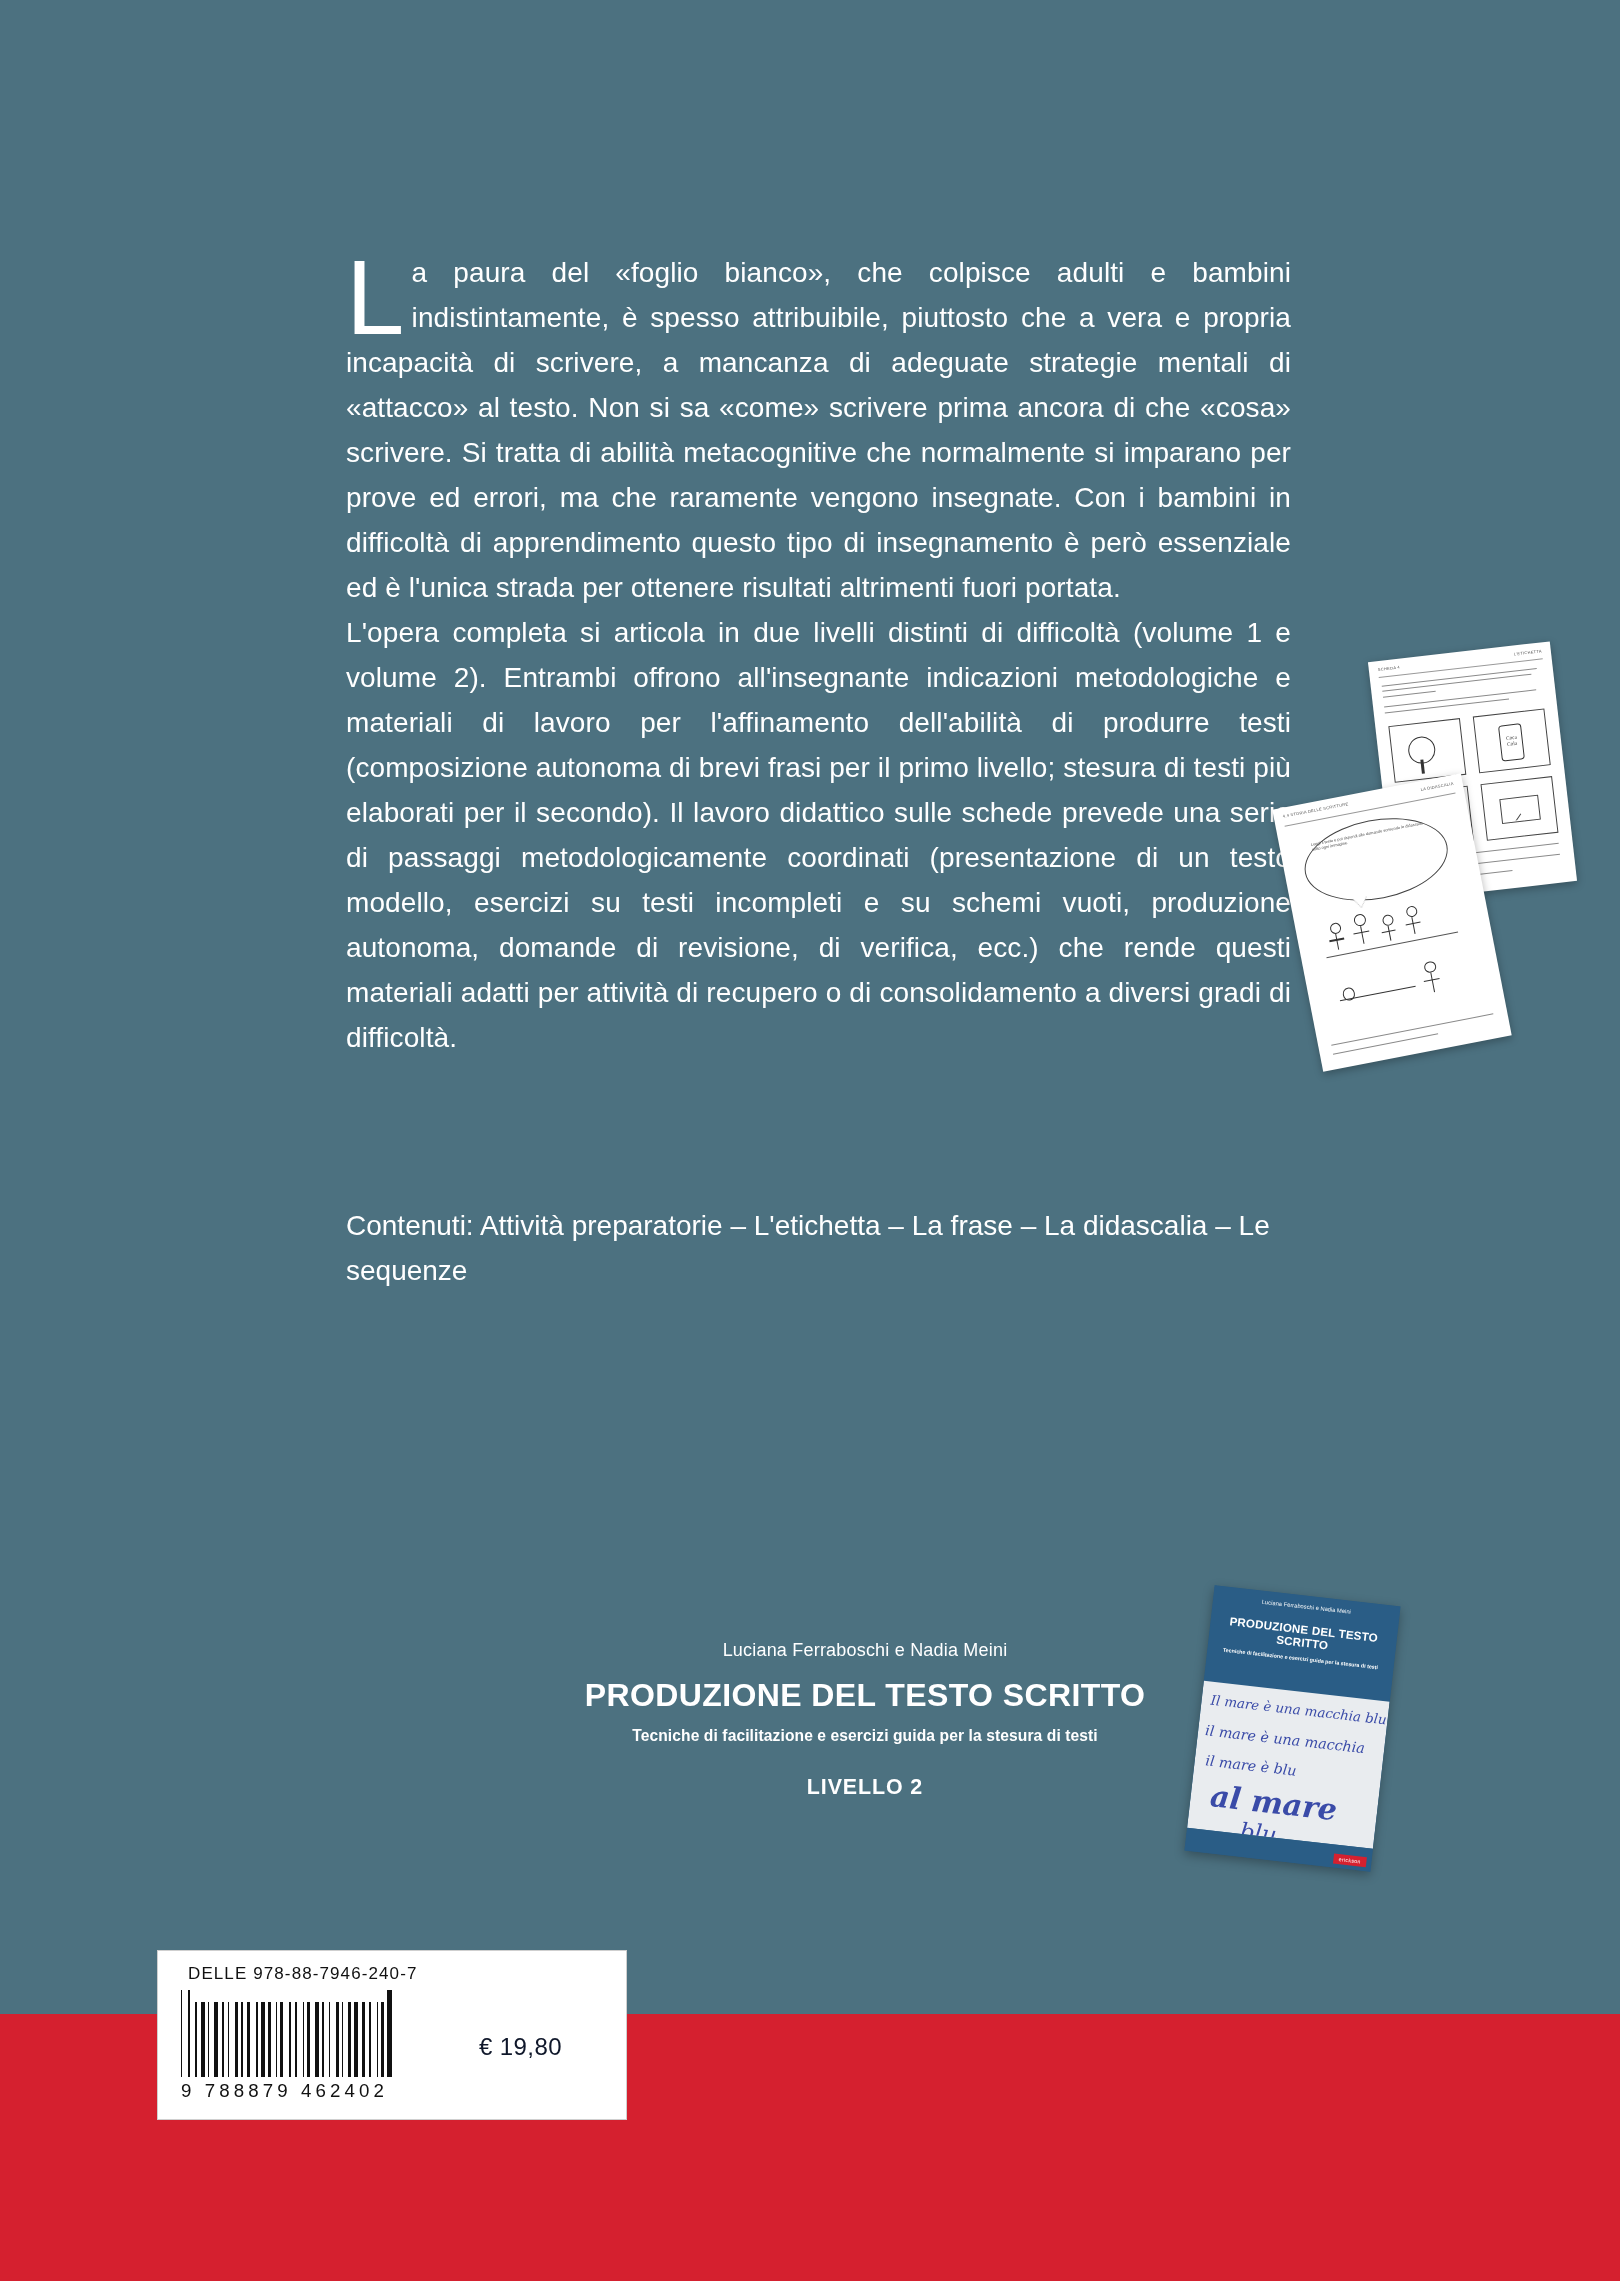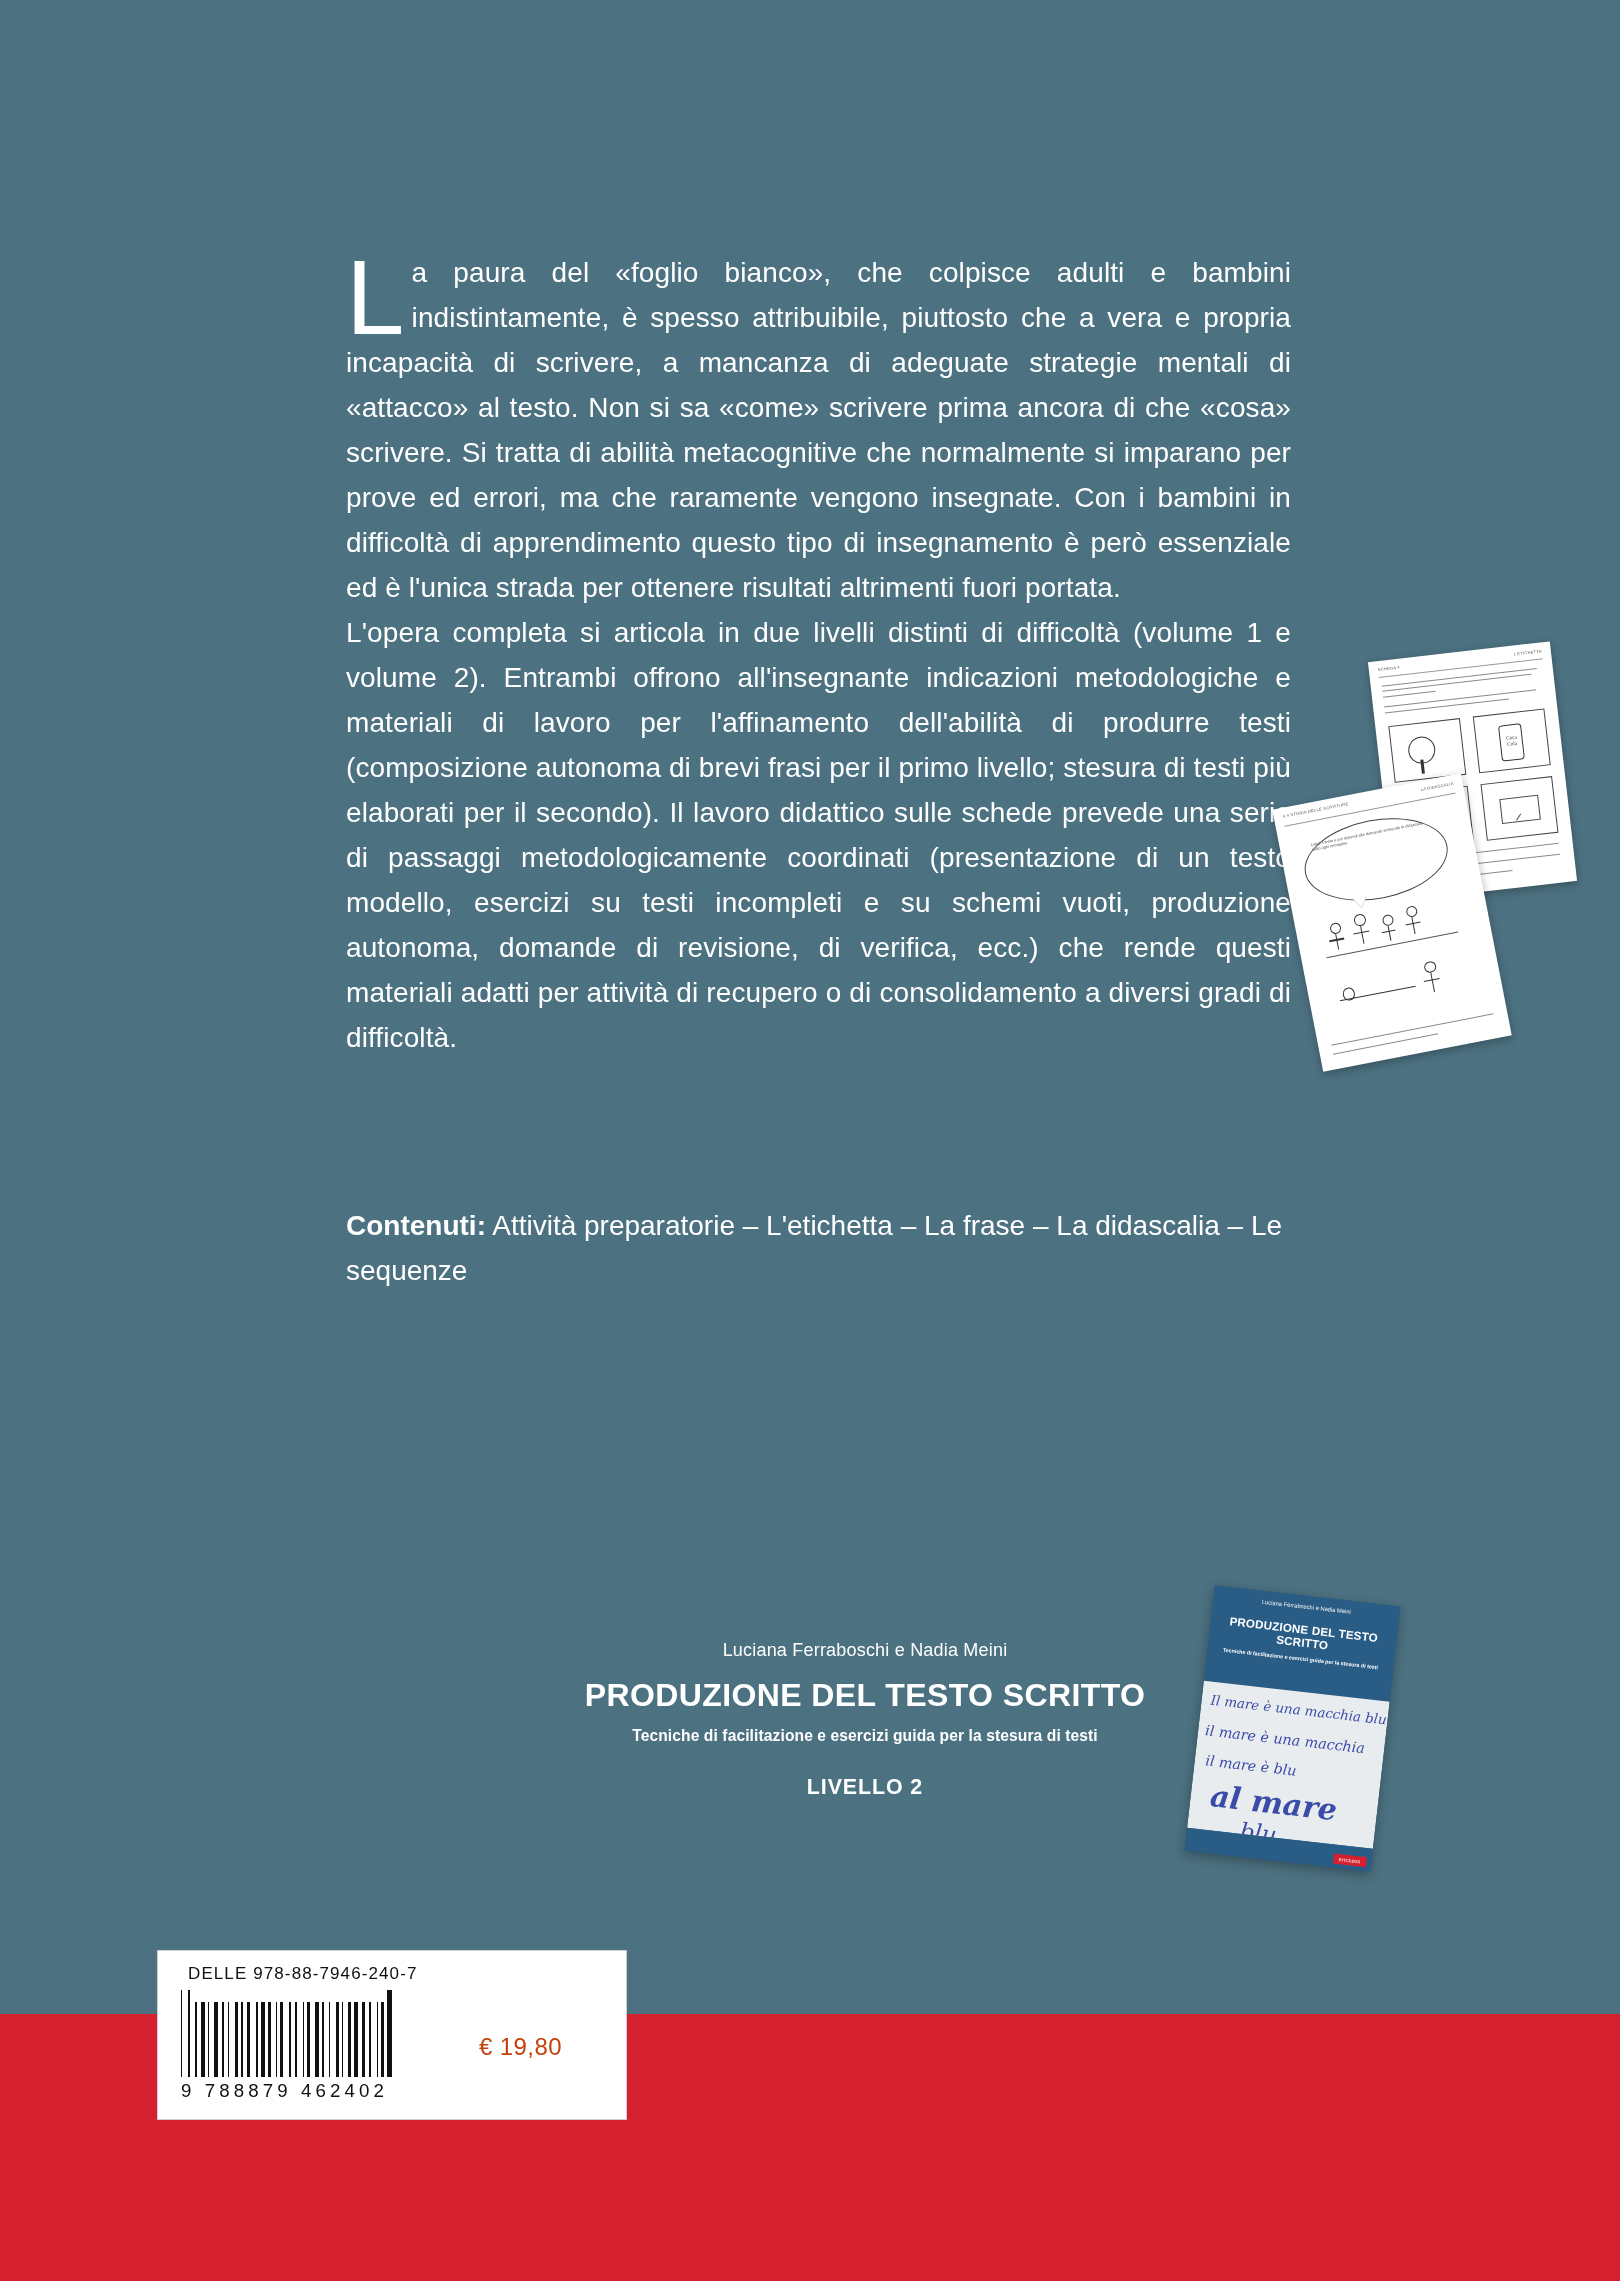--- a/index.html
+++ b/index.html
@@ -63,21 +63,21 @@
   #contents {
     position: absolute;
     left: 346px;
     top: 1203px;
     width: 945px;
     color: #ffffff;
     font-size: 28px;
     line-height: 45px;
   }
   #contents b {
-    font-weight: 700;
+    font-weight: 400;
   }
   
   #worksheets {
     position: absolute;
     left: 1216px;
     top: 651px;
     width: 374px;
     height: 499px;
   }
   .sheet {
@@ -310,21 +310,21 @@
     font-size: 18.7px;
     letter-spacing: 4.1px;
     color: #111;
     font-family: "Liberation Sans", sans-serif;
   }
   #price {
     position: absolute;
     left: 321px;
     top: 82px;
     font-size: 24px;
-    color: #c2410c;
+    color: #0f172a;
     letter-spacing: 0.4px;
   }
 </style>
 </head>
 <body>
 
 <div id="cover">
 
   <div id="red-band"></div>
 

